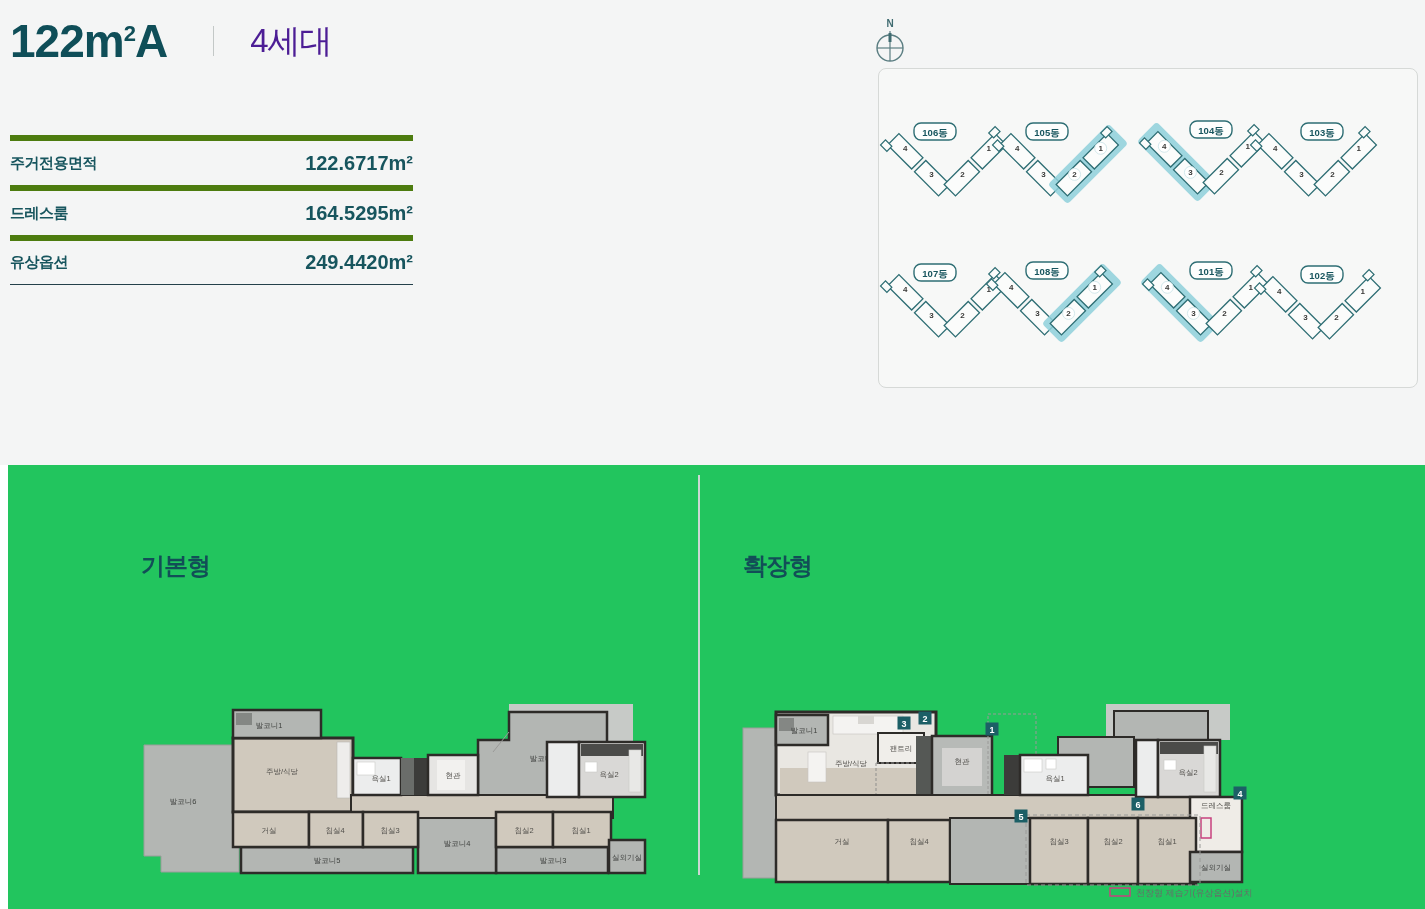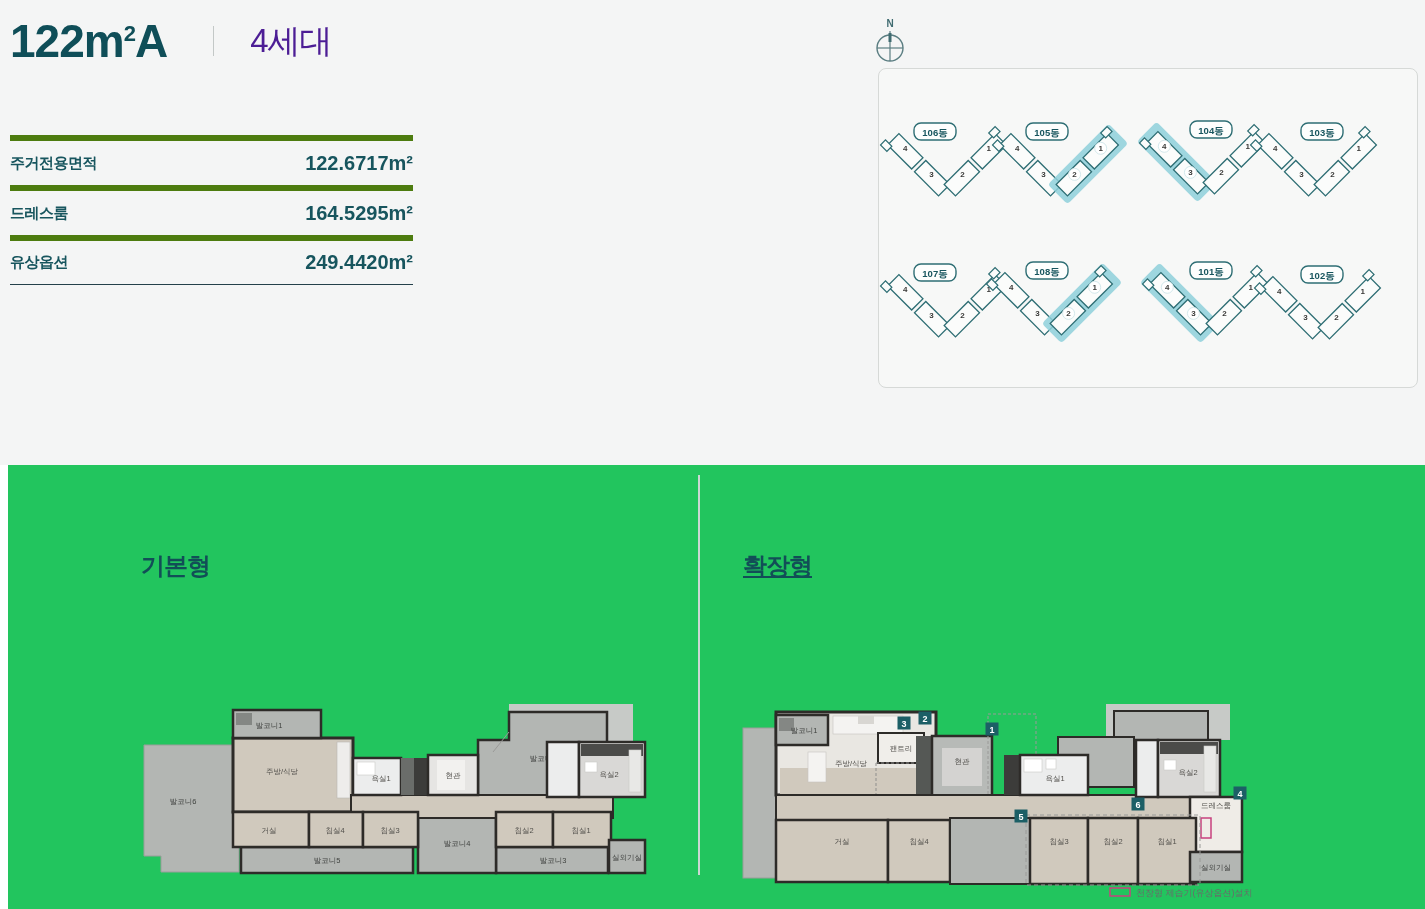--- a/index.html
+++ b/index.html
@@ -22,21 +22,21 @@
 
   .compass { position:absolute; left:866px; top:16px; width:48px; height:52px; }
   .site-box { position:absolute; left:878px; top:68px; width:540px; height:320px; background:#f7f8f7; border:1px solid #d6d9d7; border-radius:8px; }
   .site-svg { position:absolute; left:0; top:0; }
 
   
   .bottom-section { position:absolute; left:8px; top:465px; width:1425px; height:444px; background:#22c55e; }
   .panel-divider { position:absolute; left:690px; top:10px; width:2px; height:400px; background:#ccd7d3; }
   .plan-title { position:absolute; top:85px; font-size:24px; font-weight:bold; color:#124e57; letter-spacing:-1px; }
   .plan-title.basic { left:133px; }
-  .plan-title.extended { left:735px;text-decoration:underline; }
+  .plan-title.extended { left:735px; }
   .plan-svg { position:absolute; top:235px; }
   .plan-svg.basic { left:133px; }
   .plan-svg.extended { left:730px; }
 
   svg text { font-family:"Liberation Sans","DejaVu Sans",sans-serif; }
   .room-label { font-size:7.5px; fill:#514f4b; text-anchor:middle; }
   .room-label.on-gray { fill:#404340; }
   .badge-num { font-size:9px; font-weight:bold; fill:#ffffff; text-anchor:middle; }
   .legend-text { font-size:9px; fill:#6a6a6a; }
 </style>

